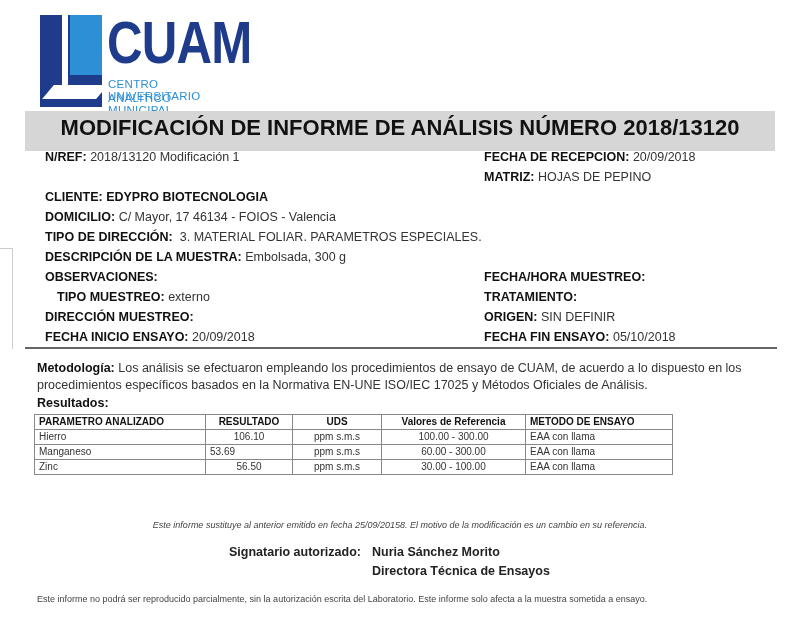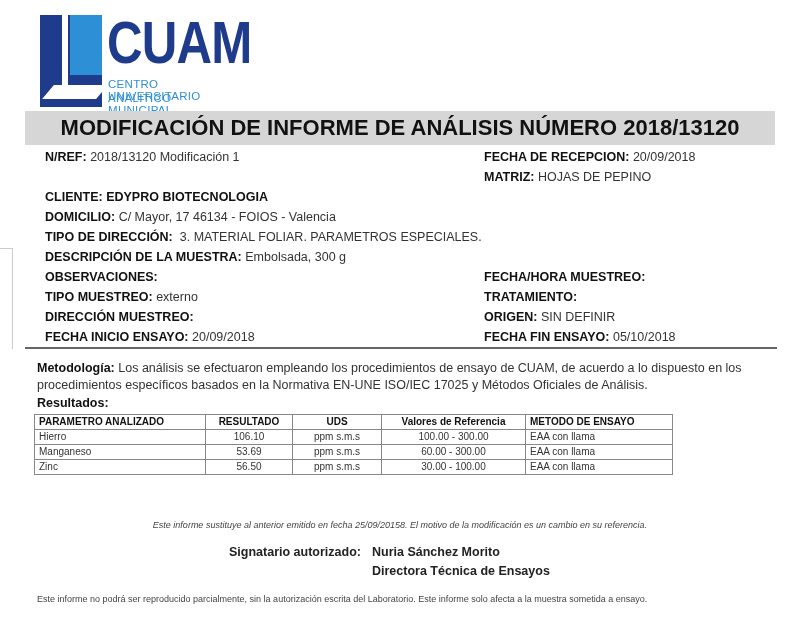--- a/index.html
+++ b/index.html
@@ -6,21 +6,21 @@
   body { width:800px; height:617px; background:#fff; position:relative; overflow:hidden;
          font-family:"Liberation Sans", sans-serif; color:#222; }
   .logo { position:absolute; left:40px; top:15px; width:195px; height:92px; }
   .logo-mark { position:absolute; left:0; top:0; width:62px; height:92px; background:#1e3b8c; }
   .logo-mark .inner { position:absolute; left:30px; top:0; width:32px; height:60px; background:#2d8fd6; }
   .logo-mark .slash { position:absolute; left:8px; top:70px; width:54px; height:14px; background:#fff; transform:skewX(-40deg); }
   .logo-mark .bar { position:absolute; left:22px; top:0; width:6px; height:72px; background:#fff; }
   .logo-word { position:absolute; left:67px; top:-4px; font-family:"Liberation Sans", sans-serif; font-weight:bold;
                font-size:60px; color:#1e3b8c; letter-spacing:-1px; transform:scaleX(0.82); transform-origin:left top; line-height:64px; }
   .logo-sub { position:absolute; left:68px; font-size:11.5px; color:#2d8fd6; letter-spacing:0.3px; }
-  .title-bar { position:absolute; left:25px; top:111px; width:750px; height:34px; background:#d6d6d6; text-align:center; }
+  .title-bar { position:absolute; left:25px; top:111px; width:750px; height:40px; background:#d6d6d6; text-align:center; }
   .title-bar span { font-weight:bold; font-size:22px; line-height:34px; color:#111; }
   .field { position:absolute; font-size:12.5px; color:#333; white-space:nowrap;padding-left:12px; }
   .field b { color:#111; }
   .hr { position:absolute; left:25px; width:752px; height:2px; background:#666; }
   .leftline { position:absolute; left:0; top:248px; width:12px; height:100px; border-top:1px solid #ccc; border-right:1px solid #ccc; }
   .para { position:absolute; left:37px; top:360px; width:740px; font-size:12.5px; color:#333; line-height:17px; }
   .para b { color:#111; }
   .results-label { position:absolute; left:37px; top:396px; font-size:12.5px; font-weight:bold; color:#111; }
   table.res { position:absolute; left:34px; top:414px; border-collapse:collapse; font-size:10px; color:#333; }
   table.res th, table.res td { border:1px solid #888; padding:0 4px; height:14px; line-height:14px; }
@@ -48,21 +48,21 @@
 </div>
 
 <div class="leftline"></div>
 
 <div class="field" style="left:33px;top:150px"><b>N/REF:</b> <span>2018/13120 Modificación 1</span></div>
 <div class="field" style="left:33px;top:190px"><b>CLIENTE:</b> <b>EDYPRO BIOTECNOLOGIA</b></div>
 <div class="field" style="left:33px;top:210px"><b>DOMICILIO:</b> <span>C/ Mayor, 17  46134 - FOIOS - Valencia</span></div>
 <div class="field" style="left:33px;top:230px"><b>TIPO DE DIRECCIÓN:</b>&nbsp; <span>3. MATERIAL FOLIAR. PARAMETROS ESPECIALES.</span></div>
 <div class="field" style="left:33px;top:250px"><b>DESCRIPCIÓN DE LA MUESTRA:</b> <span>Embolsada, 300 g</span></div>
 <div class="field" style="left:33px;top:270px"><b>OBSERVACIONES:</b> <span></span></div>
-<div class="field" style="left:33px;top:290px"><b>TIPO MUESTREO:</b> <span>externo</span></div>
+<div class="field" style="left:45px;top:290px"><b>TIPO MUESTREO:</b> <span>externo</span></div>
 <div class="field" style="left:33px;top:310px"><b>DIRECCIÓN MUESTREO:</b> <span></span></div>
 <div class="field" style="left:33px;top:330px"><b>FECHA INICIO ENSAYO:</b> <span>20/09/2018</span></div>
 
 <div class="field" style="left:472px;top:150px"><b>FECHA DE RECEPCION:</b> <span>20/09/2018</span></div>
 <div class="field" style="left:472px;top:170px"><b>MATRIZ:</b> <span>HOJAS DE PEPINO</span></div>
 <div class="field" style="left:472px;top:270px"><b>FECHA/HORA MUESTREO:</b> <span></span></div>
 <div class="field" style="left:472px;top:290px"><b>TRATAMIENTO:</b> <span></span></div>
 <div class="field" style="left:472px;top:310px"><b>ORIGEN:</b> <span>SIN DEFINIR</span></div>
 <div class="field" style="left:472px;top:330px"><b>FECHA FIN ENSAYO:</b> <span>05/10/2018</span></div>
 
@@ -87,21 +87,21 @@
   <tbody>
     <tr>
       <td>Hierro</td>
       <td style="text-align:center">106.10</td>
       <td style="text-align:center">ppm s.m.s</td>
       <td style="text-align:center">100.00 - 300.00</td>
       <td>EAA con llama</td>
     </tr>
     <tr>
       <td>Manganeso</td>
-      <td style="text-align:center">53.69</td>
+      <td style="text-align:left">53.69</td>
       <td style="text-align:center">ppm s.m.s</td>
       <td style="text-align:center">60.00 - 300.00</td>
       <td>EAA con llama</td>
     </tr>
     <tr>
       <td>Zinc</td>
       <td style="text-align:center">56.50</td>
       <td style="text-align:center">ppm s.m.s</td>
       <td style="text-align:center">30.00 - 100.00</td>
       <td>EAA con llama</td>

